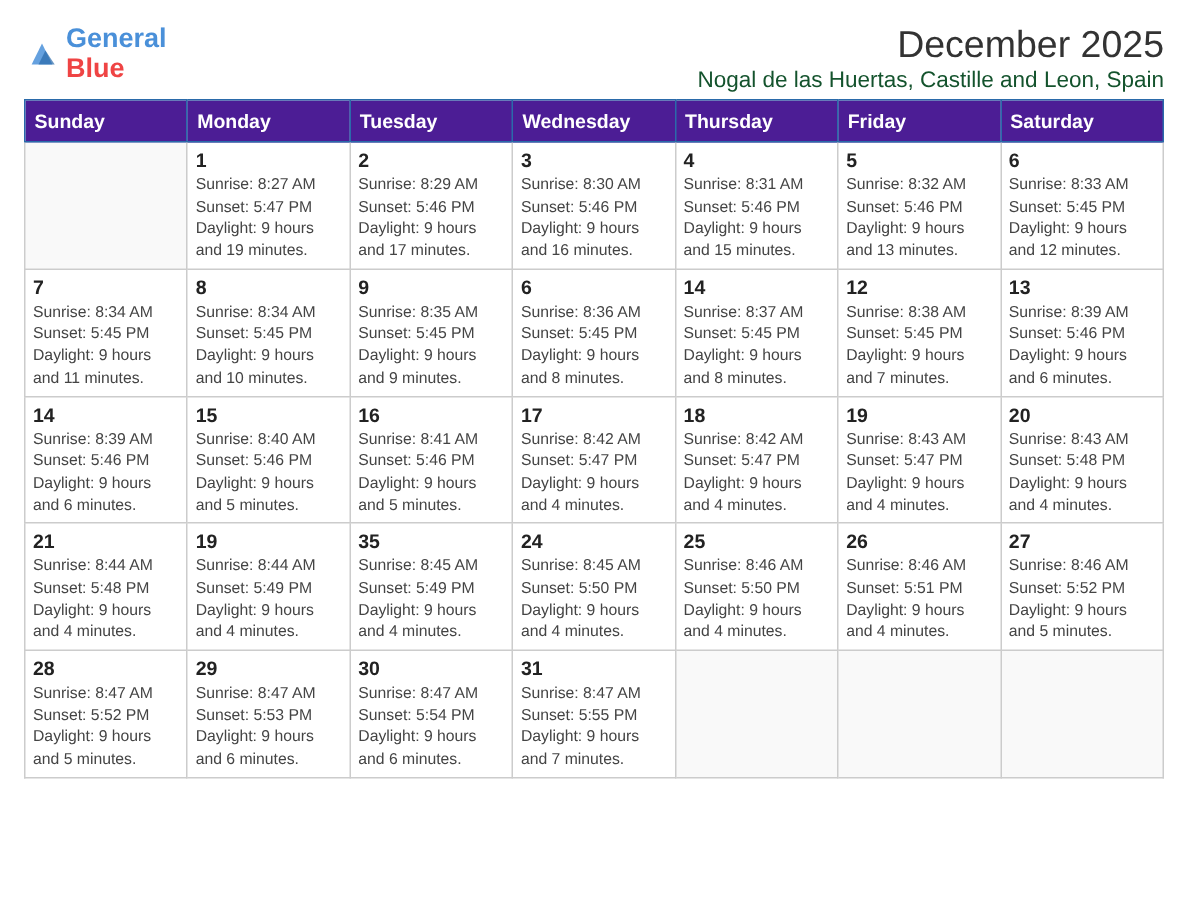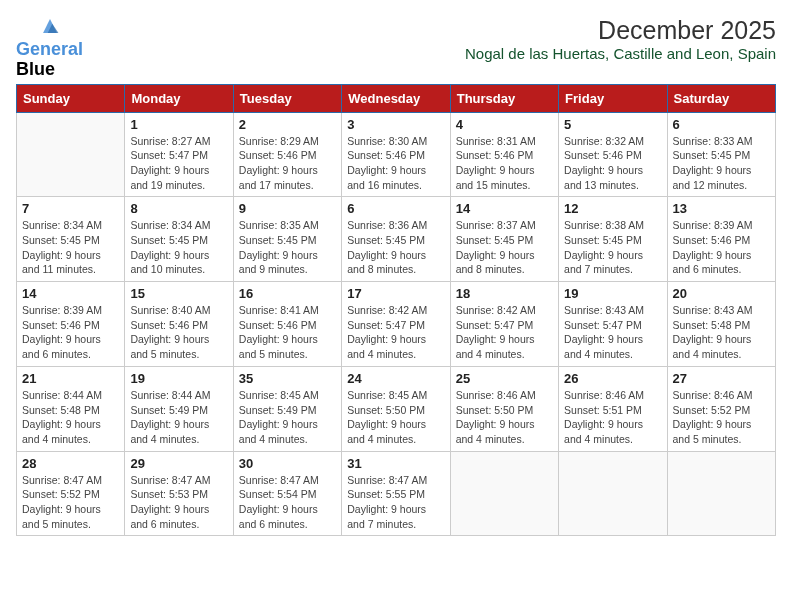--- a/index.html
+++ b/index.html
@@ -13,21 +13,20 @@
     .header {
       display: flex;
       align-items: flex-start;
       justify-content: space-between;
       margin-bottom: 4px;
     }
     .logo {
       display: flex;
       align-items: center;
       gap: 4px;
-      flex-direction: column;
     }
     .logo-text {
       font-size: 18px;
       font-weight: bold;
       color: #333;
       line-height: 1.1;
     }
     .logo-text span {
       color: #4a90d9;
     }
@@ -46,21 +45,21 @@
     .subtitle {
       font-size: 15px;
       color: #14532d;
     }
     .calendar {
       width: 100%;
       border-collapse: collapse;
       border: 1px solid #ccc;
     }
     .calendar th {
-      background: #b91c1c;
+      background: #4c1d95;
       color: #fff;
       text-align: left;
       padding: 6px 6px;
       font-size: 13px;
       border: 1px solid #2a6aaa;
     }
     .calendar td {
       vertical-align: top;
       border: 1px solid #ccc;
       padding: 4px 5px;
@@ -89,21 +88,21 @@
 
 <div class="header">
   <div class="logo">
     <svg class="logo-icon" viewBox="0 0 30 26" xmlns="http://www.w3.org/2000/svg">
       <polygon points="6,22 15,4 24,22" fill="#4a90d9" opacity="0.85"></polygon>
       <polygon points="12,22 18,10 26,22" fill="#2a6aaa" opacity="0.7"></polygon>
     </svg>
     <div>
       <div class="logo-text">
         <span>General</span><br>
-        <span style="color:#000000;">Blue</span>
+        <span style="color:#ef4444;">Blue</span>
       </div>
     </div>
   </div>
   <div class="title-block">
     <div class="month-title">December 2025</div>
     <div class="subtitle">Nogal de las Huertas, Castille and Leon, Spain</div>
   </div>
 </div>
 
 <table class="calendar">

